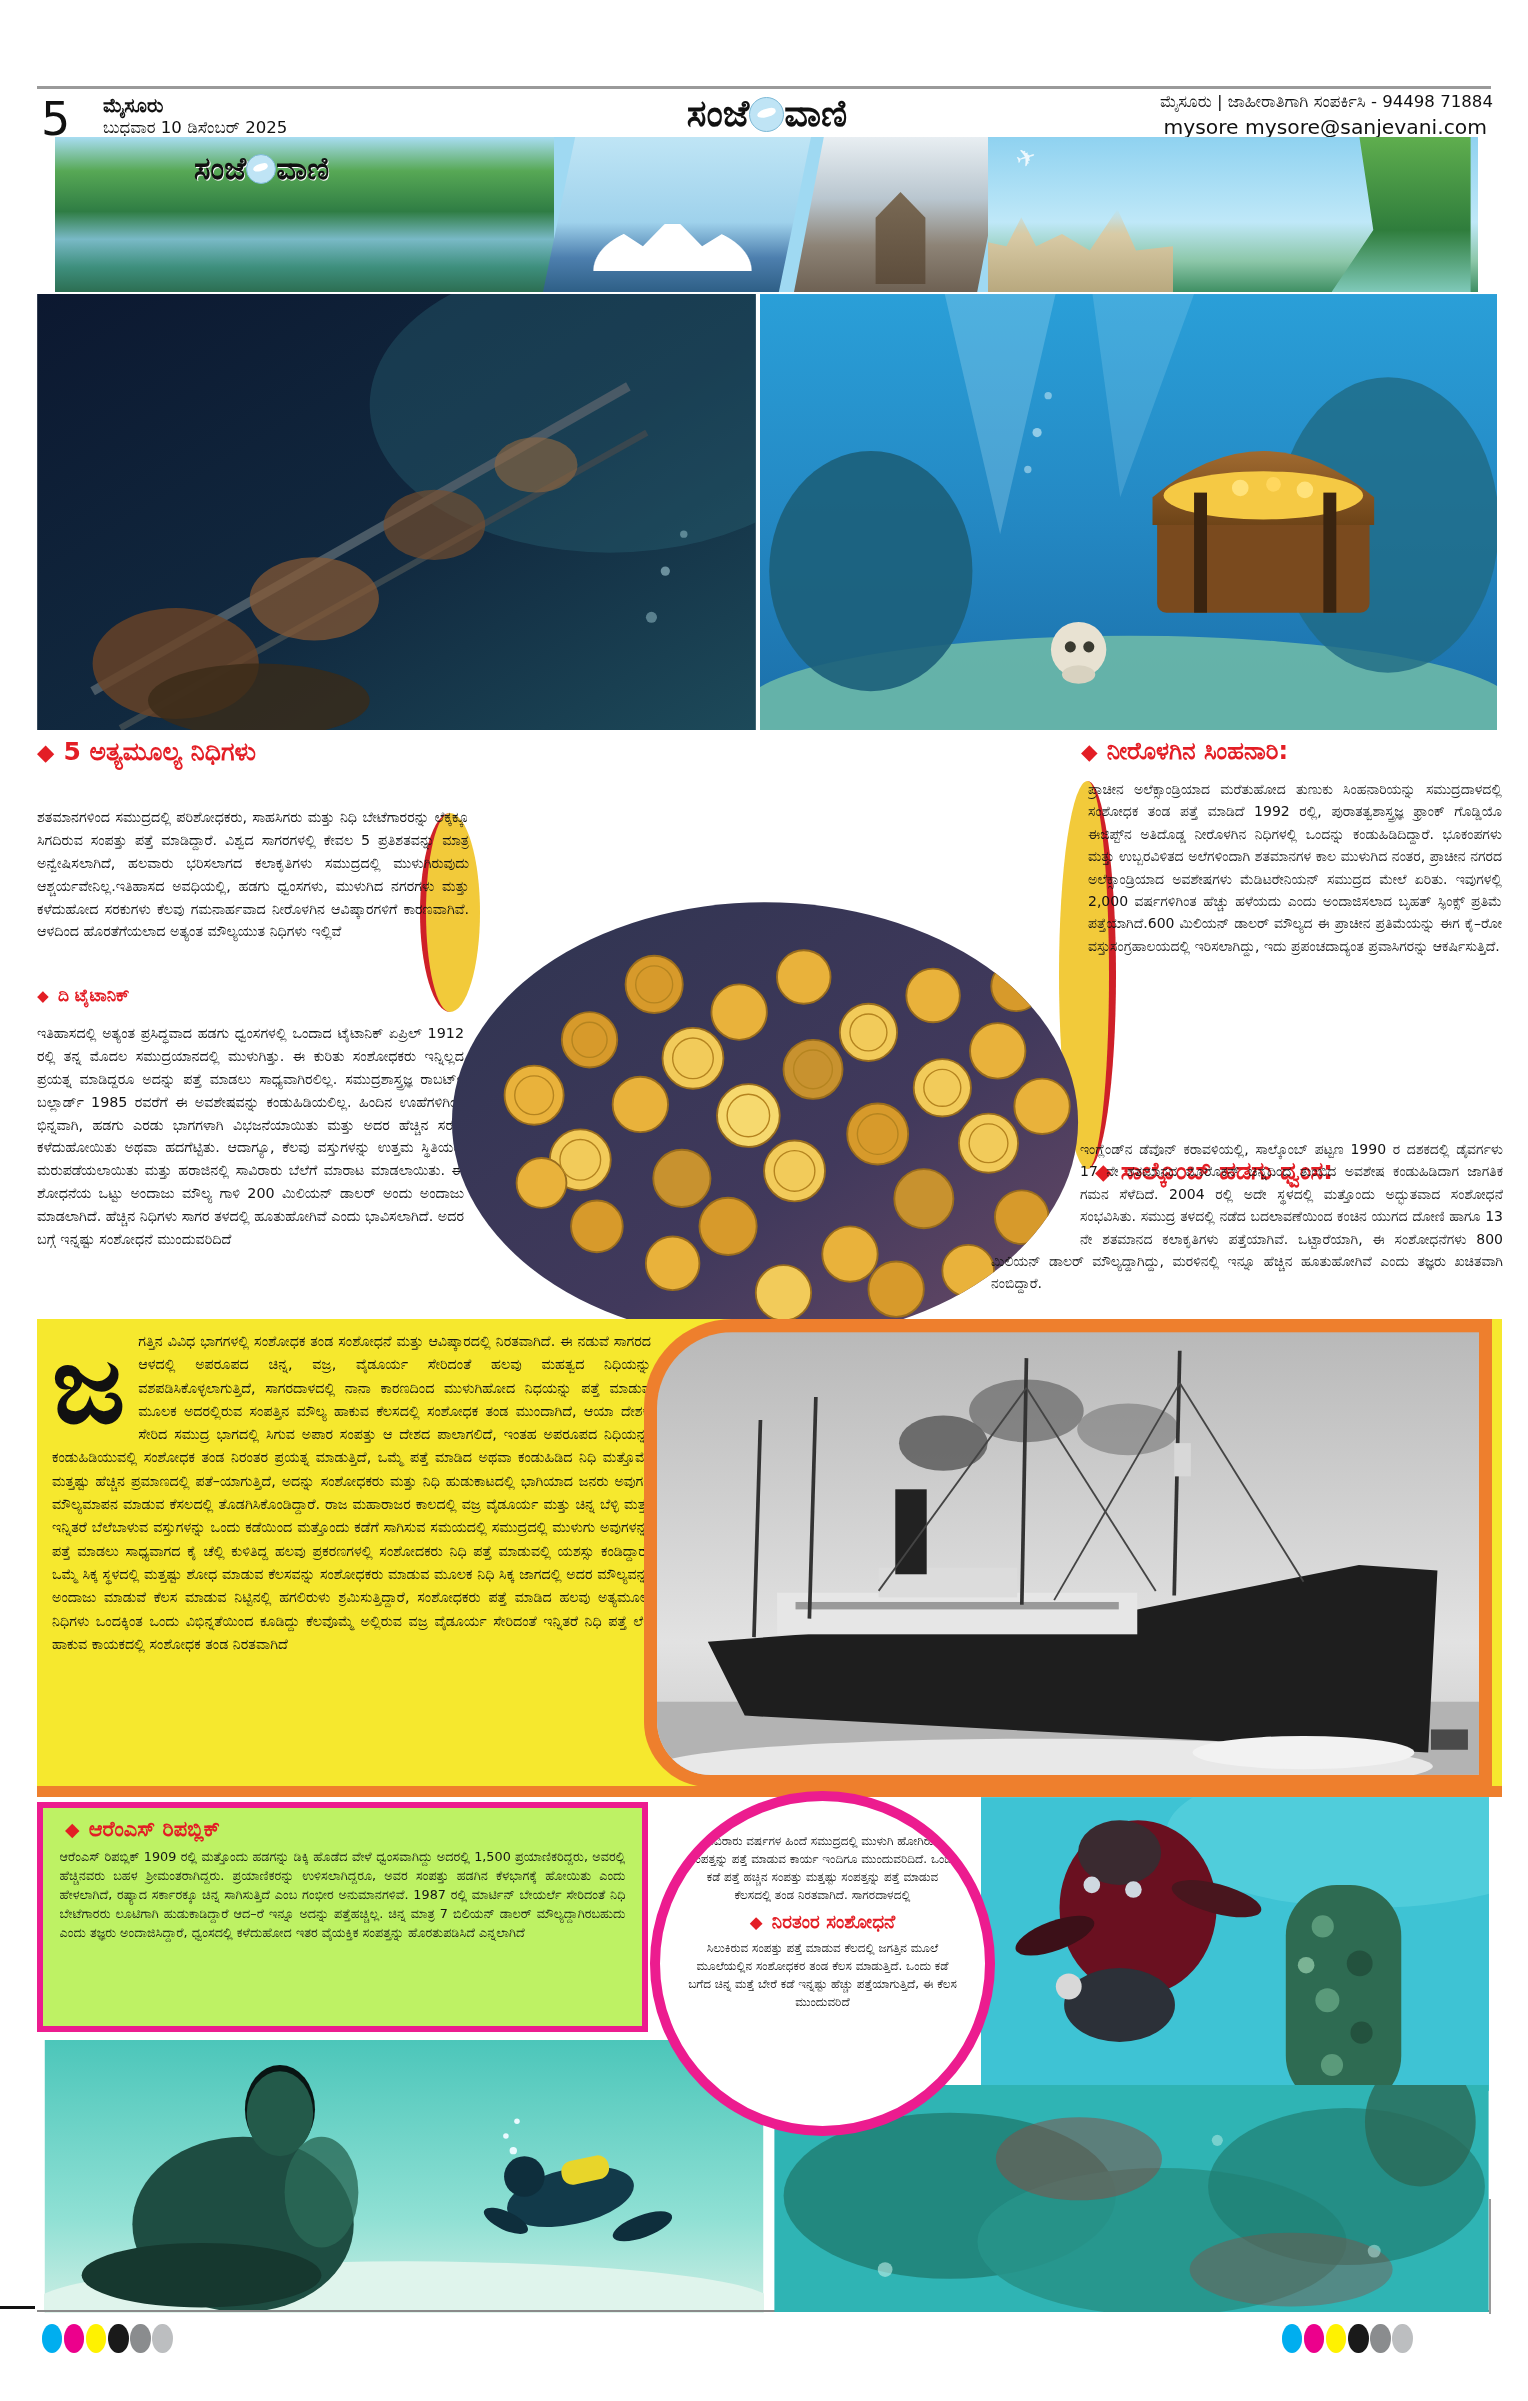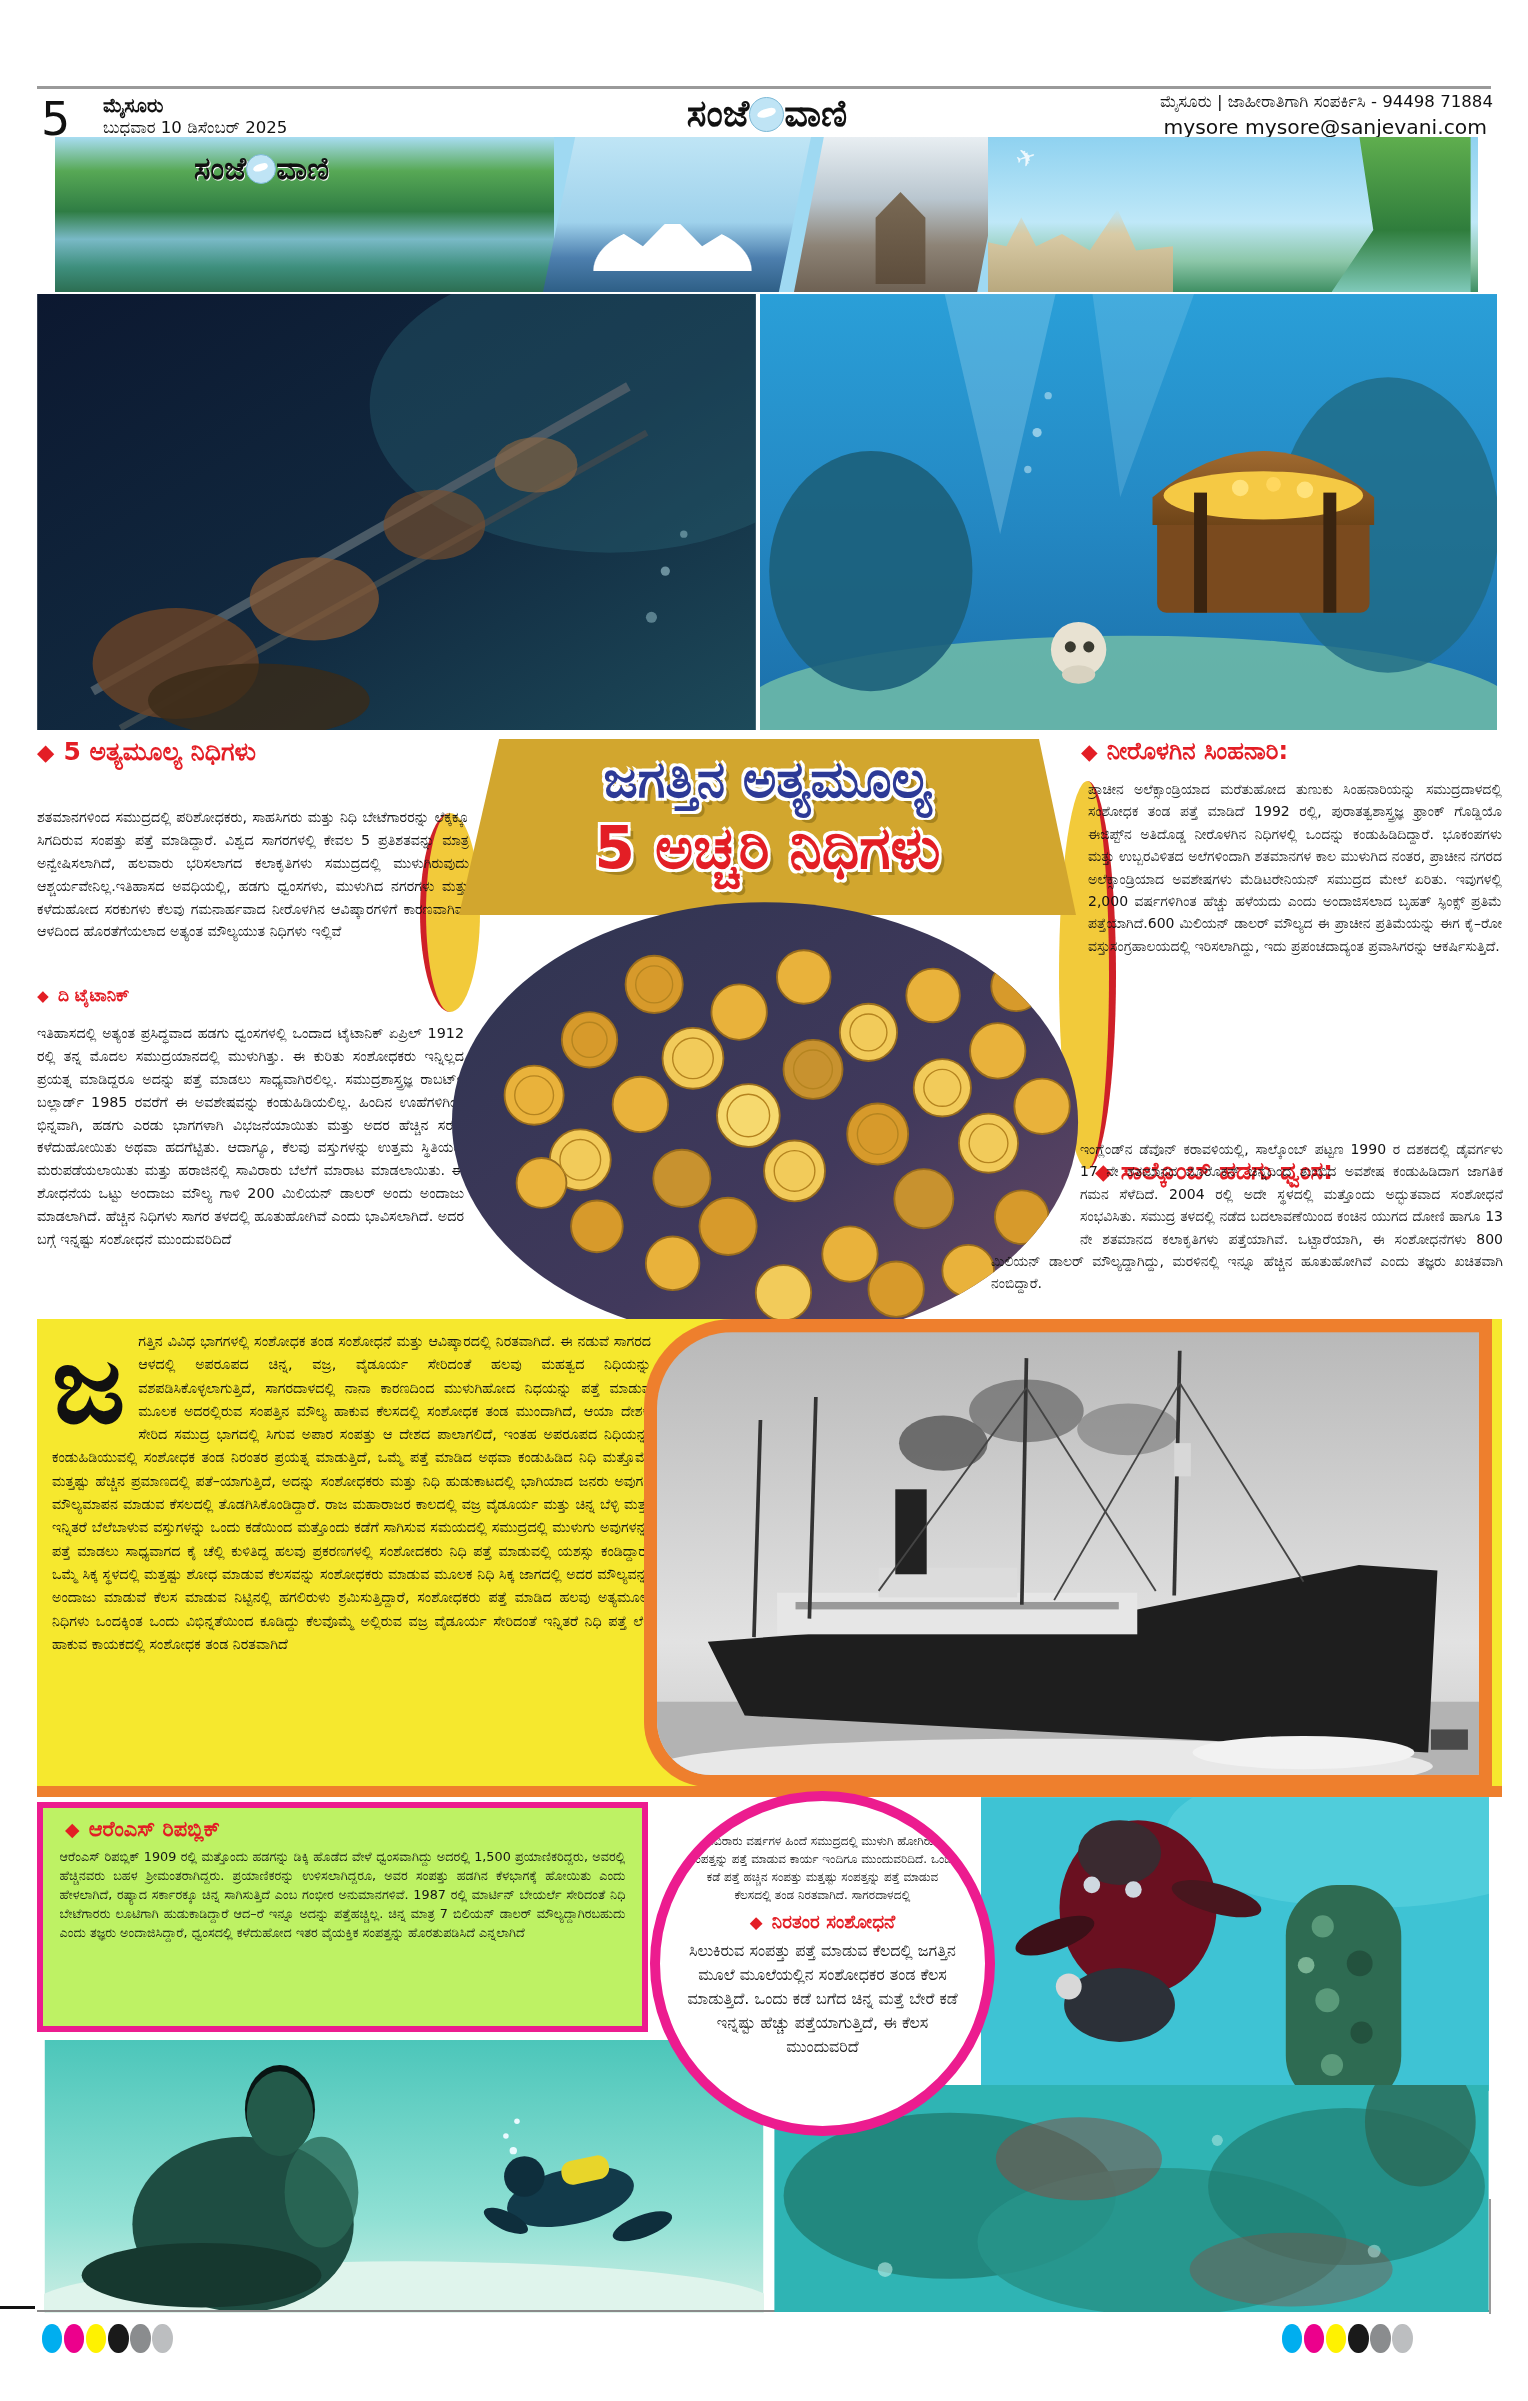--- a/index.html
+++ b/index.html
@@ -119,24 +119,20 @@
   <div class="abs" style="left:37px;top:737px;width:434px;font-size:25px;">
     <span class="dia">◆</span><span class="head-red">5 ಅತ್ಯಮೂಲ್ಯ ನಿಧಿಗಳು</span>
   </div>
   <div class="abs body-txt jt ovh" style="left:37px;top:806px;width:432px;height:177px;">ಶತಮಾನಗಳಿಂದ ಸಮುದ್ರದಲ್ಲಿ ಪರಿಶೋಧಕರು, ಸಾಹಸಿಗರು ಮತ್ತು ನಿಧಿ ಬೇಟೆಗಾರರನ್ನು ಲೆಕ್ಕಕ್ಕೂ ಸಿಗದಿರುವ ಸಂಪತ್ತು ಪತ್ತೆ ಮಾಡಿದ್ದಾರೆ. ವಿಶ್ವದ ಸಾಗರಗಳಲ್ಲಿ ಕೇವಲ 5 ಪ್ರತಿಶತವನ್ನು ಮಾತ್ರ ಅನ್ವೇಷಿಸಲಾಗಿದೆ, ಹಲವಾರು ಭರಿಸಲಾಗದ ಕಲಾಕೃತಿಗಳು ಸಮುದ್ರದಲ್ಲಿ ಮುಳುಗಿರುವುದು ಆಶ್ಚರ್ಯವೇನಿಲ್ಲ.ಇತಿಹಾಸದ ಅವಧಿಯಲ್ಲಿ, ಹಡಗು ಧ್ವಂಸಗಳು, ಮುಳುಗಿದ ನಗರಗಳು ಮತ್ತು ಕಳೆದುಹೋದ ಸರಕುಗಳು ಕೆಲವು ಗಮನಾರ್ಹವಾದ ನೀರೊಳಗಿನ ಆವಿಷ್ಕಾರಗಳಿಗೆ ಕಾರಣವಾಗಿವೆ. ಆಳದಿಂದ ಹೊರತೆಗೆಯಲಾದ ಅತ್ಯಂತ ಮೌಲ್ಯಯುತ ನಿಧಿಗಳು ಇಲ್ಲಿವೆ</div>
 
   <div class="abs" style="left:37px;top:985px;width:434px;font-size:17px;">
     <span class="dia">◆</span><span class="head-red">ದಿ ಟೈಟಾನಿಕ್</span>
   </div>
   <div class="abs body-txt jt ovh" style="left:37px;top:1022px;width:427px;height:305px;">ಇತಿಹಾಸದಲ್ಲಿ ಅತ್ಯಂತ ಪ್ರಸಿದ್ಧವಾದ ಹಡಗು ಧ್ವಂಸಗಳಲ್ಲಿ ಒಂದಾದ ಟೈಟಾನಿಕ್ ಏಪ್ರಿಲ್ 1912 ರಲ್ಲಿ ತನ್ನ ಮೊದಲ ಸಮುದ್ರಯಾನದಲ್ಲಿ ಮುಳುಗಿತ್ತು. ಈ ಕುರಿತು ಸಂಶೋಧಕರು ಇನ್ನಿಲ್ಲದ ಪ್ರಯತ್ನ ಮಾಡಿದ್ದರೂ ಅದನ್ನು ಪತ್ತೆ ಮಾಡಲು ಸಾಧ್ಯವಾಗಿರಲಿಲ್ಲ. ಸಮುದ್ರಶಾಸ್ತ್ರಜ್ಞ ರಾಬರ್ಟ್ ಬಲ್ಲಾರ್ಡ್ 1985 ರವರೆಗೆ ಈ ಅವಶೇಷವನ್ನು ಕಂಡುಹಿಡಿಯಲಿಲ್ಲ. ಹಿಂದಿನ ಊಹೆಗಳಿಗಿಂತ ಭಿನ್ನವಾಗಿ, ಹಡಗು ಎರಡು ಭಾಗಗಳಾಗಿ ವಿಭಜನೆಯಾಯಿತು ಮತ್ತು ಅದರ ಹೆಚ್ಚಿನ ಸರಕು ಕಳೆದುಹೋಯಿತು ಅಥವಾ ಹದಗೆಟ್ಟಿತು. ಆದಾಗ್ಯೂ, ಕೆಲವು ವಸ್ತುಗಳನ್ನು ಉತ್ತಮ ಸ್ಥಿತಿಯಲ್ಲಿ ಮರುಪಡೆಯಲಾಯಿತು ಮತ್ತು ಹರಾಜಿನಲ್ಲಿ ಸಾವಿರಾರು ಬೆಲೆಗೆ ಮಾರಾಟ ಮಾಡಲಾಯಿತು. ಈ ಶೋಧನೆಯ ಒಟ್ಟು ಅಂದಾಜು ಮೌಲ್ಯ ಗಾಳಿ 200 ಮಿಲಿಯನ್ ಡಾಲರ್ ಅಂದು ಅಂದಾಜು ಮಾಡಲಾಗಿದೆ. ಹೆಚ್ಚಿನ ನಿಧಿಗಳು ಸಾಗರ ತಳದಲ್ಲಿ ಹೂತುಹೋಗಿವೆ ಎಂದು ಭಾವಿಸಲಾಗಿದೆ. ಅದರ ಬಗ್ಗೆ ಇನ್ನಷ್ಟು ಸಂಶೋಧನೆ ಮುಂದುವರಿದಿದೆ</div>
 
-  <div class="abs" style="left:459px;top:739px;width:617px;height:176px;background:#d2a62e;clip-path:polygon(6.5% 0,94% 0,100% 100%,0 100%);text-align:center;">
-    <div style="margin-top:11px;font-size:51px;font-weight:bold;color:#2d3a96;text-shadow:-2.8px -2.8px 0 #fff,2.8px -2.8px 0 #fff,-2.8px 2.8px 0 #fff,2.8px 2.8px 0 #fff,5.5px 5.5px 0 rgba(90,70,0,0.35);">ಜಗತ್ತಿನ ಅತ್ಯಮೂಲ್ಯ</div>
-    <div style="margin-top:3.7px;font-size:58px;font-weight:bold;color:#e31e25;text-shadow:-2.8px -2.8px 0 #fff,2.8px -2.8px 0 #fff,-2.8px 2.8px 0 #fff,2.8px 2.8px 0 #fff,5.5px 5.5px 0 rgba(90,70,0,0.35);">5 ಅಚ್ಚರಿ ನಿಧಿಗಳು</div>
-  </div>
 
   <svg class="abs" style="left:451px;top:901px;" width="628" height="442" viewBox="0 0 680 478">
     <defs>
       <linearGradient id="coinbg" x1="0" y1="0" x2="1" y2="1">
         <stop offset="0" stop-color="#2e3450"></stop>
           <stop offset="0.6" stop-color="#41395c"></stop>
           <stop offset="1" stop-color="#6a4a66"></stop>
       </linearGradient>
       <clipPath id="coinclip">
           <ellipse cx="340" cy="239" rx="339" ry="238"></ellipse>
@@ -318,21 +314,21 @@
     <circle cx="120" cy="200" r="8" fill="#bfeee8" opacity="0.6"></circle>
       <circle cx="480" cy="60" r="6" fill="#bfeee8" opacity="0.5"></circle>
       <circle cx="650" cy="180" r="7" fill="#bfeee8" opacity="0.5"></circle>
   </svg>
 
   <div class="abs" style="left:650px;top:1791px;width:325px;height:325px;background:#ffffff;border:10.2px solid #ec1c8f;border-radius:50%;z-index:5;text-align:center;overflow:hidden;">
     <div style="margin:31px 28px 0 28px;font-size:12px;line-height:1.5;color:#141414;">ಸಾವಿರಾರು ವರ್ಷಗಳ ಹಿಂದೆ ಸಮುದ್ರದಲ್ಲಿ ಮುಳುಗಿ ಹೋಗಿರುವ ಸಂಪತ್ತನ್ನು ಪತ್ತೆ ಮಾಡುವ ಕಾರ್ಯ ಇಂದಿಗೂ ಮುಂದುವರಿದಿದೆ. ಒಂದು ಕಡೆ ಪತ್ತೆ ಹಚ್ಚಿನ ಸಂಪತ್ತು ಮತ್ತಷ್ಟು ಸಂಪತ್ತನ್ನು ಪತ್ತೆ ಮಾಡುವ ಕೆಲಸದಲ್ಲಿ ತಂಡ ನಿರತವಾಗಿದೆ. ಸಾಗರದಾಳದಲ್ಲಿ</div>
     <div style="margin-top:7.4px;font-size:18.5px;">
       <span class="dia">◆</span><span class="head-red">ನಿರತಂರ ಸಂಶೋಧನೆ</span>
     </div>
-    <div style="margin:5.5px 24px 0 24px;font-size:16px;line-height:1.5;color:#141414;">ಸಿಲುಕಿರುವ ಸಂಪತ್ತು ಪತ್ತೆ ಮಾಡುವ ಕೆಲದಲ್ಲಿ ಜಗತ್ತಿನ ಮೂಲೆ ಮೂಲೆಯಲ್ಲಿನ ಸಂಶೋಧಕರ ತಂಡ ಕೆಲಸ ಮಾಡುತ್ತಿದೆ. ಒಂದು ಕಡೆ ಬಗೆದ ಚಿನ್ನ ಮತ್ತೆ ಬೇರೆ ಕಡೆ ಇನ್ನಷ್ಟು ಹೆಚ್ಚು ಪತ್ತೆಯಾಗುತ್ತಿದೆ, ಈ ಕೆಲಸ ಮುಂದುವರಿದೆ</div>
+    <div style="margin:5.5px 24px 0 24px;font-size:12px;line-height:1.5;color:#141414;">ಸಿಲುಕಿರುವ ಸಂಪತ್ತು ಪತ್ತೆ ಮಾಡುವ ಕೆಲದಲ್ಲಿ ಜಗತ್ತಿನ ಮೂಲೆ ಮೂಲೆಯಲ್ಲಿನ ಸಂಶೋಧಕರ ತಂಡ ಕೆಲಸ ಮಾಡುತ್ತಿದೆ. ಒಂದು ಕಡೆ ಬಗೆದ ಚಿನ್ನ ಮತ್ತೆ ಬೇರೆ ಕಡೆ ಇನ್ನಷ್ಟು ಹೆಚ್ಚು ಪತ್ತೆಯಾಗುತ್ತಿದೆ, ಈ ಕೆಲಸ ಮುಂದುವರಿದೆ</div>
   </div>
 
   <div class="abs" style="left:0px;top:2306px;width:35px;height:2.8px;background:#111;"></div>
   <div class="abs" style="left:37px;top:2310px;width:1454px;height:1.8px;background:#8a8a8a;"></div>
   <div class="abs" style="left:1489px;top:2199px;width:1.8px;height:115px;background:#9a9a9a;"></div>
   <div class="abs" style="left:42px;top:2324px;"><span class="dot" style="background: rgb(0, 174, 239);"></span><span class="dot" style="background: rgb(236, 0, 140);"></span><span class="dot" style="background: rgb(255, 242, 0);"></span><span class="dot" style="background: rgb(26, 26, 26);"></span><span class="dot" style="background: rgb(138, 140, 142);"></span><span class="dot" style="background: rgb(188, 190, 192);"></span></div>
   <div class="abs" style="left:1282px;top:2324px;"><span class="dot" style="background: rgb(0, 174, 239);"></span><span class="dot" style="background: rgb(236, 0, 140);"></span><span class="dot" style="background: rgb(255, 242, 0);"></span><span class="dot" style="background: rgb(26, 26, 26);"></span><span class="dot" style="background: rgb(138, 140, 142);"></span><span class="dot" style="background: rgb(188, 190, 192);"></span></div>
 
 </div>
 

